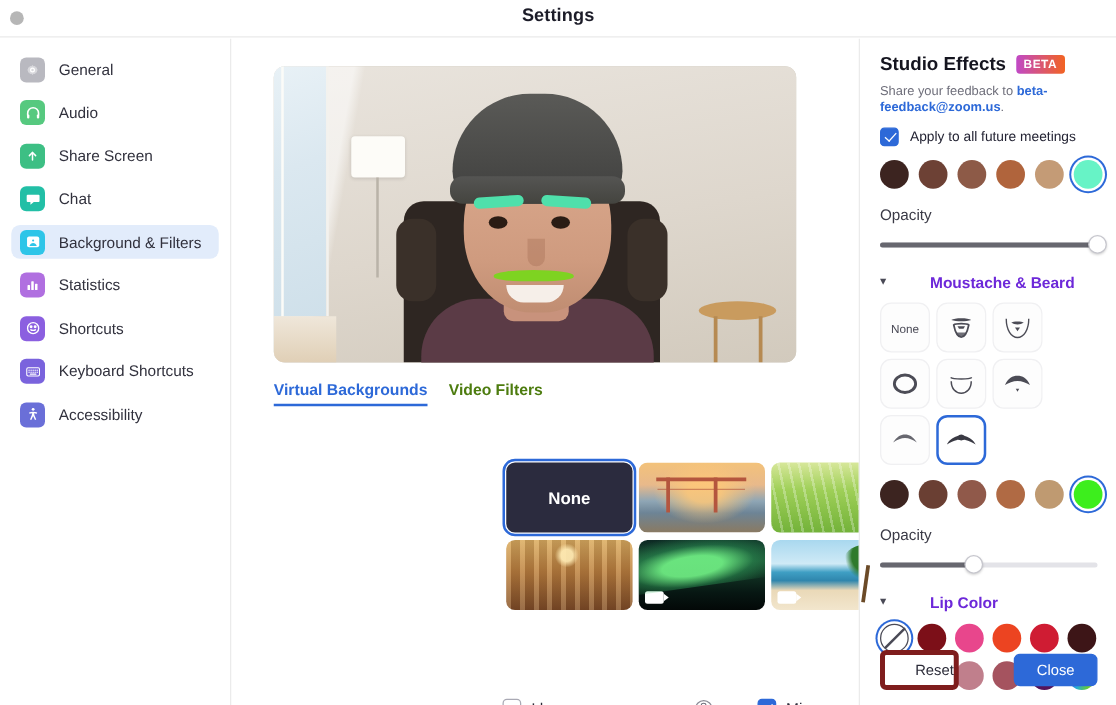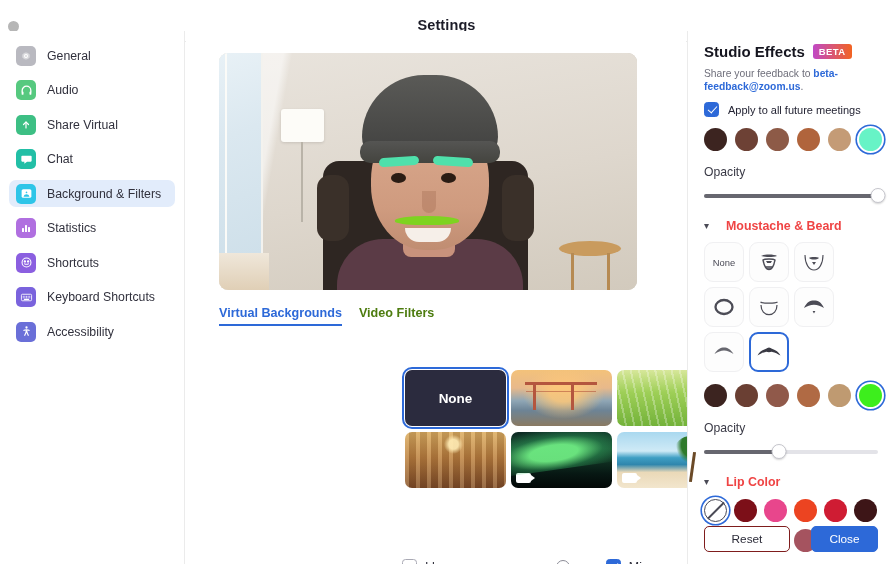--- a/index.html
+++ b/index.html
@@ -12,21 +12,21 @@
     color: #232333;
   }
   #app {
     position: relative;
     width: 893px; height: 564px;
     background: #ffffff;
   }
 
   
   .titlebar {
-    position: absolute; left: 0; top: 12px;
+    position: absolute; left: 0; top: 0;
     width: 893px; height: 30px;
     background: #ffffff;
     border-bottom: 1px solid #eaeaea;
   }
   .traffic-dot {
     position: absolute; left: 8px; top: 9px;
     width: 11px; height: 11px; border-radius: 50%;
     background: #b6b6b6;
   }
   .win-title {
@@ -365,21 +365,21 @@
     box-shadow: 0 1px 2px rgba(0,0,0,.18);
     transform: translateX(-7.5px);
     cursor: pointer;
   }
   .sec-head {
     display: flex; align-items: center; margin-top: 16px; cursor: pointer;
   }
   .chev {
     width: 12px; color: #4a4a56; font-size: 10px; line-height: 1;
   }
-  .sec-title { margin-left: 10px; font-size: 12.4px; font-weight: bold; color: #ef4444; }
+  .sec-title { margin-left: 28px; font-size: 12.4px; font-weight: bold; color: #6d28d9; }
 
   .mb-grid { display: flex; flex-wrap: wrap; gap: 5px; margin-top: 9px; }
   .mb-cell {
     width: 40px; height: 40px; border-radius: 9px;
     background: #fdfdfd; border: 1px solid #f0f0f2;
     position: relative; cursor: pointer;
     display: flex; align-items: center; justify-content: center;
   }
   .mb-cell.selected { border: 2px solid #2d69d8; background:#fff; }
   .mb-cell .nonetxt { font-size: 9.4px; color: #4a4a56; }
@@ -404,21 +404,21 @@
   }
   .btn-row {
     position: absolute; left: 16px; bottom: 12px;
     width: 174px; display: flex; justify-content: space-between; align-items:center;
   }
   .btn {
     font-size: 11.8px; border-radius: 5px; cursor: pointer;
     padding: 5px 0; text-align: center;
   }
   .btn-reset {
-    width: 86px; border: 1px solid #7f1d1d; color: #2b2b38; background: #fff;
+    width: 63px; border: 4px solid #7f1d1d; color: #2b2b38; background: #fff; text-align: right;
   }
   .btn-close {
     width: 67px; background: #2d69d8; color: #fff; border: 1px solid #2d69d8;
   }
 </style>
 </head>
 <body>
 
 <div id="app">
 
@@ -447,21 +447,21 @@
         </span>
         <span class="nav-label">Audio</span>
       </div>
       <div class="nav-item">
         <span class="nav-ico" style="background:#3dbf84">
           <svg width="12" height="12" viewBox="0 0 24 24" fill="none" stroke="#fff" stroke-width="2.4" stroke-linecap="round">
             <path d="M12 18V6"></path>
             <path d="M7 11l5-5 5 5"></path>
           </svg>
         </span>
-        <span class="nav-label">Share Virtual</span>
+        <span class="nav-label">Share Screen</span>
       </div>
       <div class="nav-item">
         <span class="nav-ico" style="background:#22bfa6">
           <svg width="13" height="13" viewBox="0 0 24 24" fill="#fff">
             <path d="M4 5h16a1.5 1.5 0 011.5 1.5v8A1.5 1.5 0 0120 16h-7l-5 4v-4H4a1.5 1.5 0 01-1.5-1.5v-8A1.5 1.5 0 014 5z"></path>
           </svg>
         </span>
         <span class="nav-label">Chat</span>
       </div>
       <div class="nav-item active">

